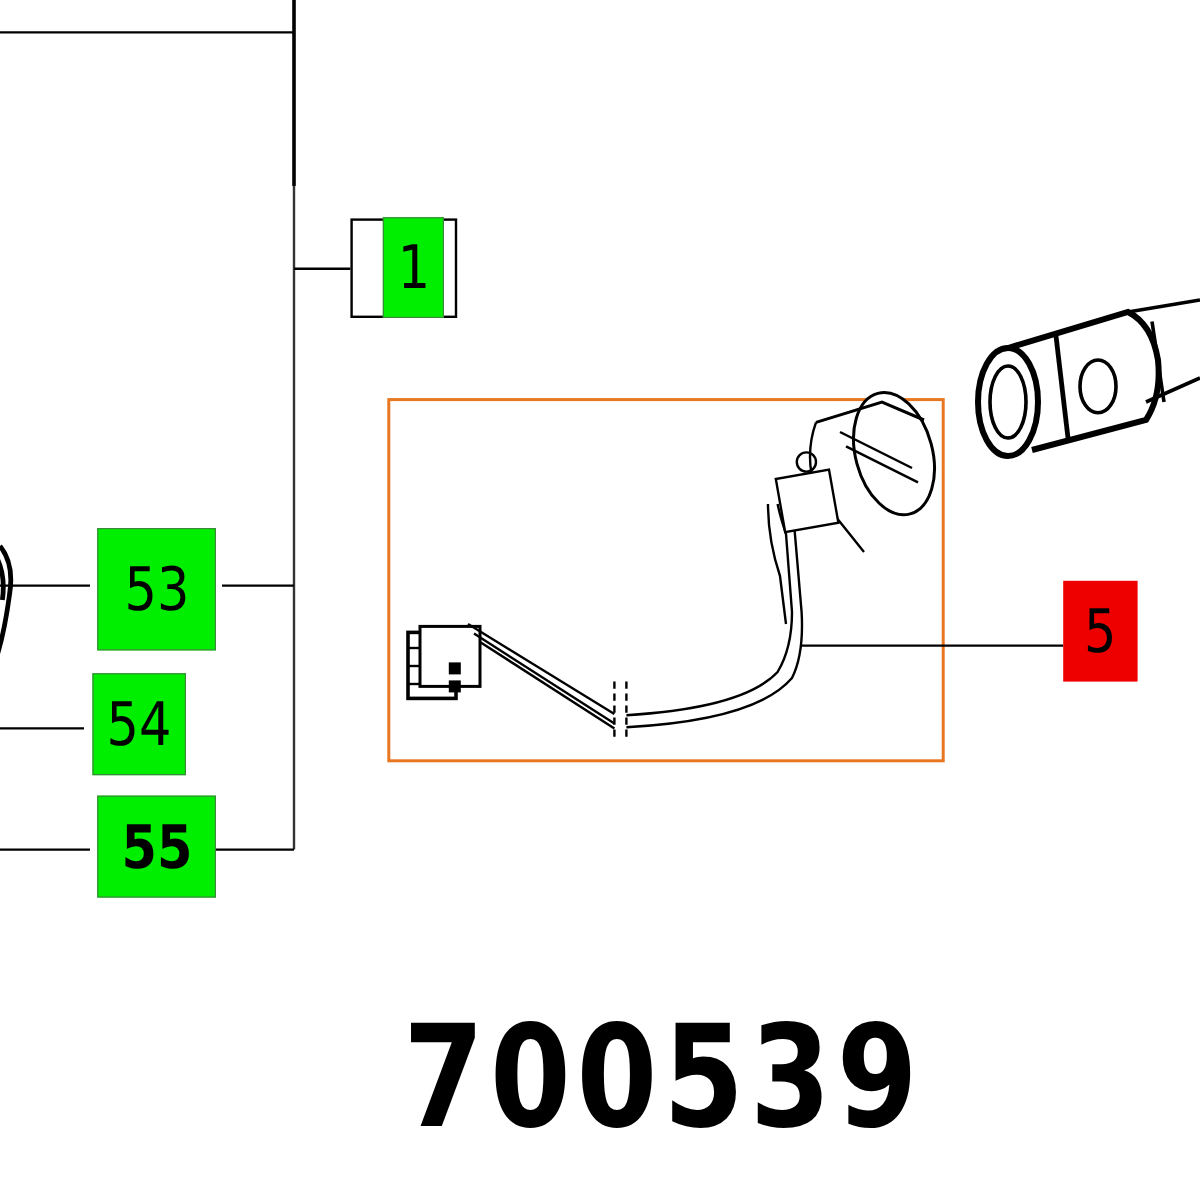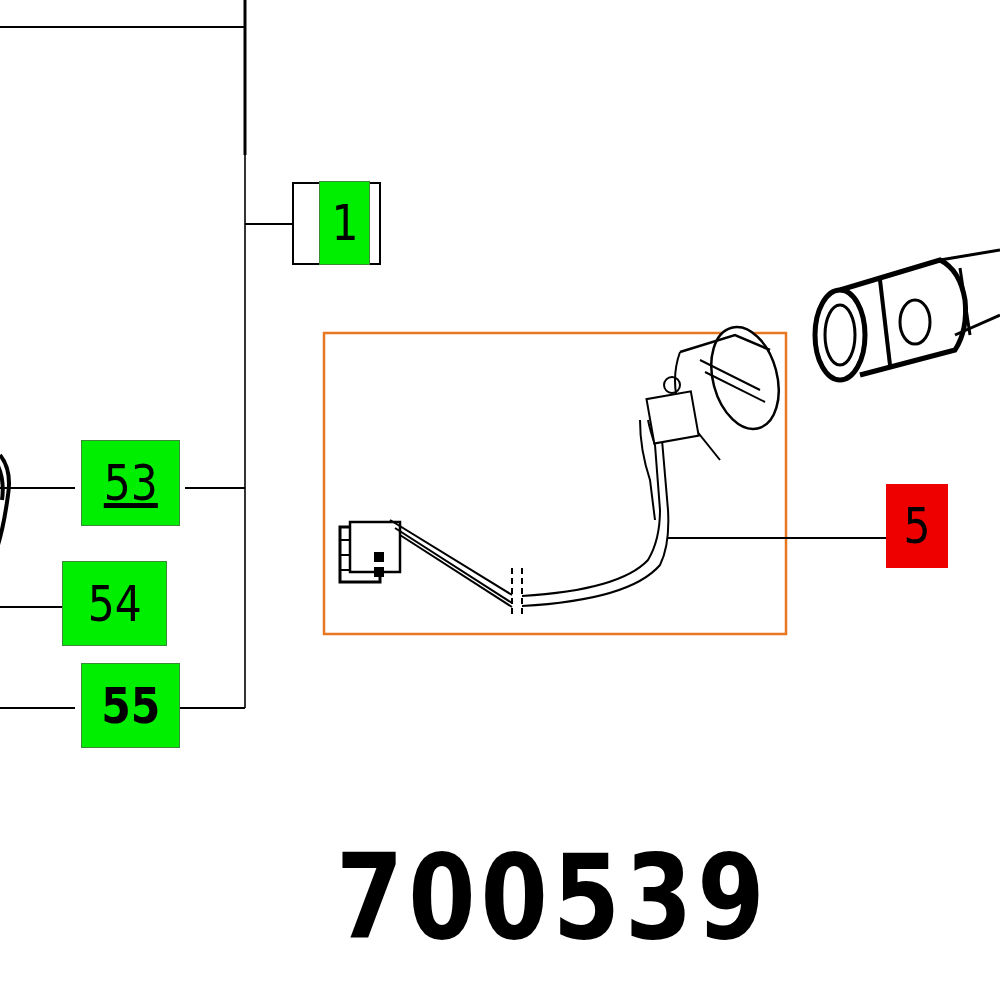--- a/index.html
+++ b/index.html
@@ -84,25 +84,25 @@
     <path d="M955 335 L1000 315" stroke-width="3"></path>
     <line x1="960" y1="268" x2="970" y2="335" stroke-width="3"></line>
   </g>
 </svg>
 
 <div class="abs" style="left:292px; top:182px; width:89px; height:83px; border:2px solid #000; box-sizing:border-box;"></div>
 <div class="callout green" style="left:319px; top:181px; width:51px; height:84px;">
   <span>1</span>
 </div>
 
-<div class="callout green" style="left:81px; top:440px; width:99px; height:86px;text-decoration:underline;">
+<div class="callout green" style="left:81px; top:440px; width:99px; height:102px;">
   <span>53</span>
 </div>
 
-<div class="callout green" style="left:62px; top:561px; width:105px; height:85px;">
+<div class="callout green" style="left:77px; top:561px; width:78px; height:85px;">
   <span>54</span>
 </div>
 
 <div class="callout green" style="left:81px; top:663px; width:99px; height:85px;font-weight:bold;">
   <span>55</span>
 </div>
 
 <div class="callout red" style="left:886px; top:484px; width:62px; height:84px;">
   <span>5</span>
 </div>

